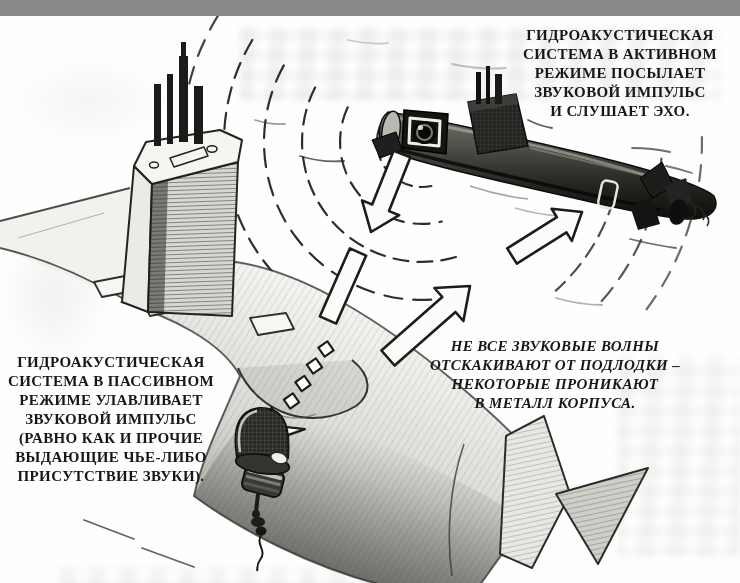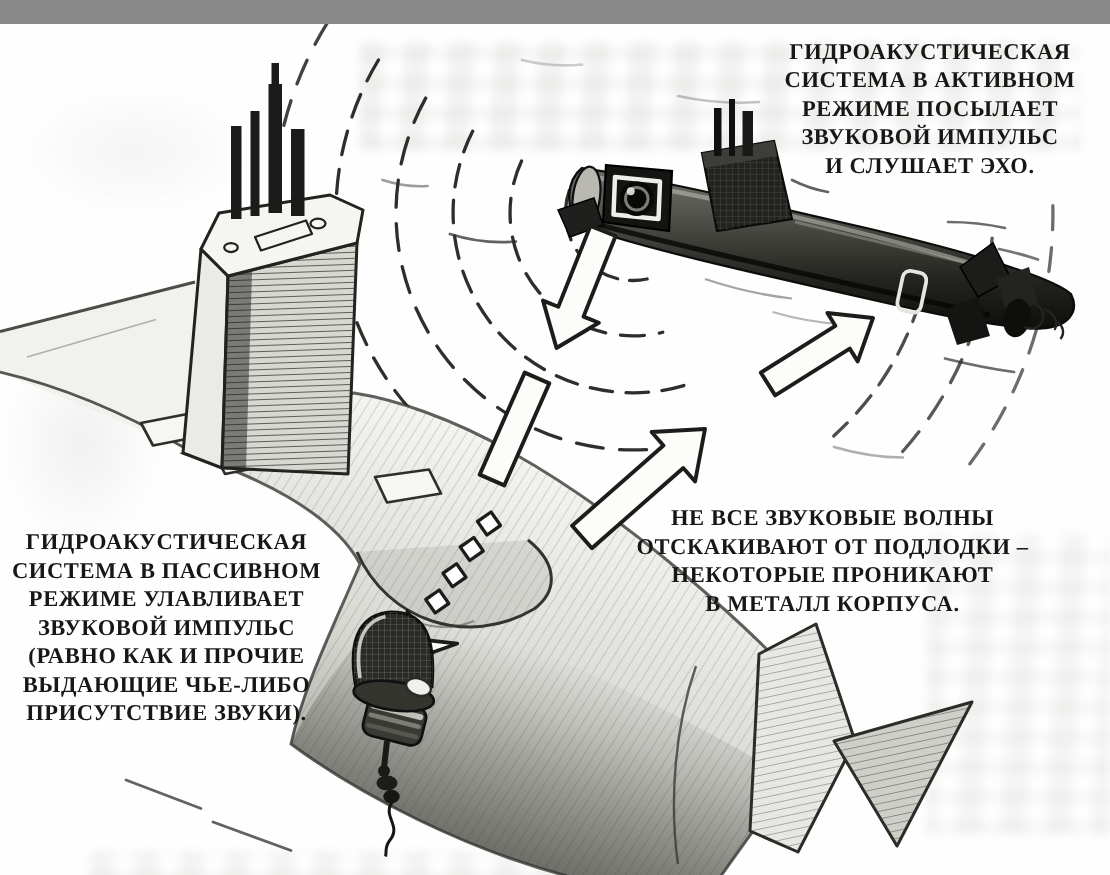--- a/index.html
+++ b/index.html
@@ -236,17 +236,17 @@
 И СЛУШАЕТ ЭХО.</div>
 
   <div class="caption" style="left:4px;top:337px;width:214px;">ГИДРОАКУСТИЧЕСКАЯ
 СИСТЕМА В ПАССИВНОМ
 РЕЖИМЕ УЛАВЛИВАЕТ
 ЗВУКОВОЙ ИМПУЛЬС
 (РАВНО КАК И ПРОЧИЕ
 ВЫДАЮЩИЕ ЧЬЕ-ЛИБО
 ПРИСУТСТВИЕ ЗВУКИ).</div>
 
-  <div class="caption" style="left:396px;top:321px;width:318px;">НЕ ВСЕ ЗВУКОВЫЕ ВОЛНЫ
+  <div class="caption" style="left:396px;top:321px;width:318px;font-style:italic;">НЕ ВСЕ ЗВУКОВЫЕ ВОЛНЫ
 ОТСКАКИВАЮТ ОТ ПОДЛОДКИ –
 НЕКОТОРЫЕ ПРОНИКАЮТ
 В МЕТАЛЛ КОРПУСА.</div>
 </div>
 
 </body></html>

